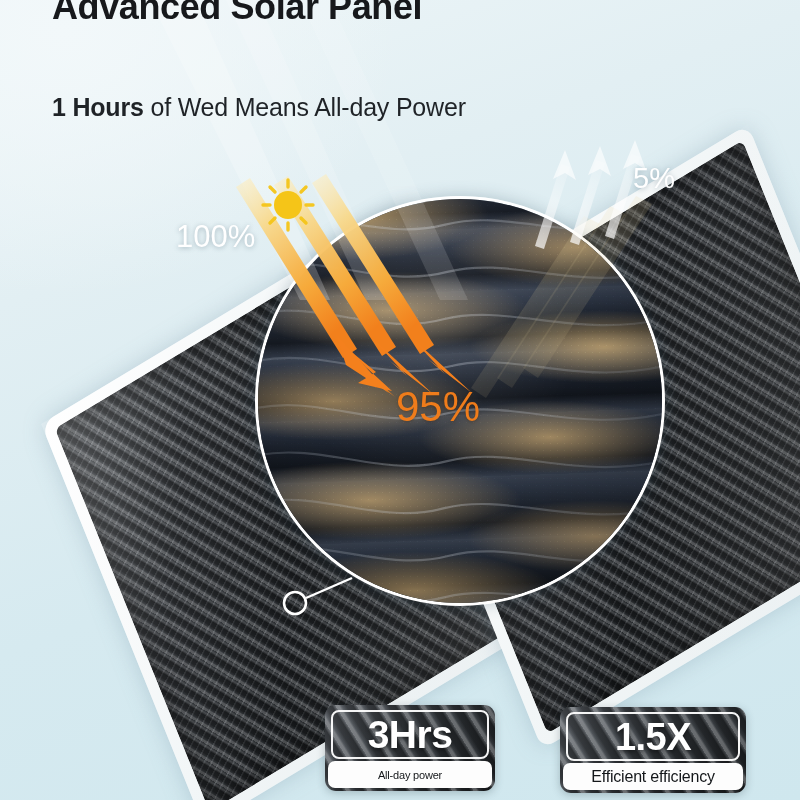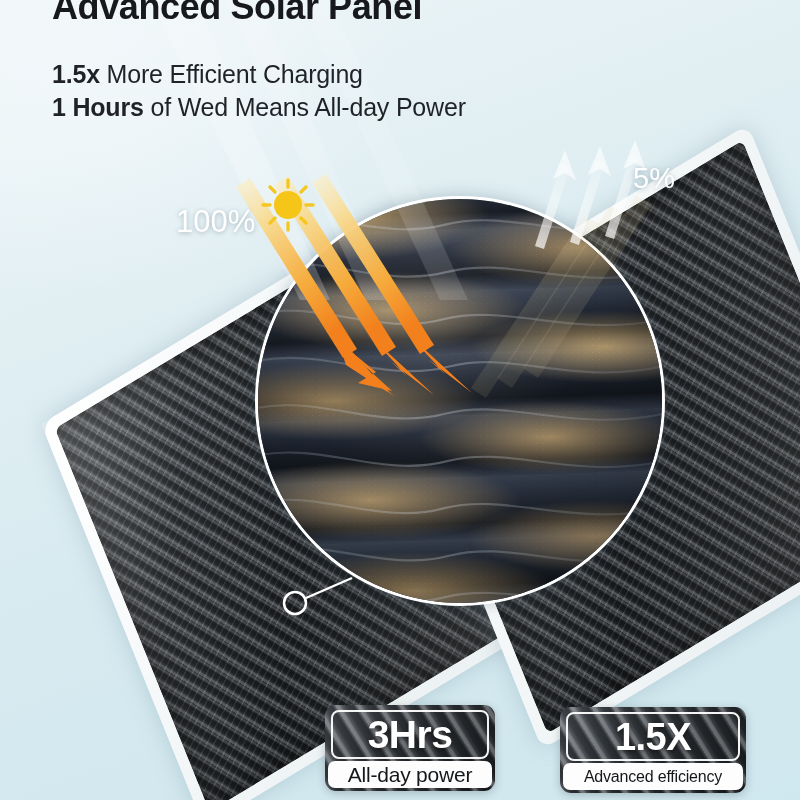--- a/index.html
+++ b/index.html
@@ -147,21 +147,21 @@
   }
 
   
   .pct {
     position:absolute;
     font-weight:400;
     color:#ffffff;
     text-shadow:0 1px 5px rgba(40,70,85,0.35);
     white-space:nowrap;
   }
-  #pct100 { left:176px; top:204px; font-size:31px; }
+  #pct100 { left:176px; top:219px; font-size:31px; }
   #pct5   { left:633px; top:162px; font-size:29px; }
   #pct95  {
     position:absolute; left:396px; top:383px;
     font-size:42px; font-weight:500;
     color:#ef7c1b; white-space:nowrap;
     text-shadow:0 1px 3px rgba(60,30,0,0.30);
   }
 
   
   .badge {
@@ -198,21 +198,21 @@
   }
   #badge2 .badge-num { font-size:38px; }
   .badge-label-bar {
     height:27px;
     margin:0 3px 3px 3px;
     border-radius:7px;
     background:#fdfdfd;
     display:flex; align-items:center; justify-content:center;
   }
   .badge-label {
-    font-size:21px; font-weight:400; color:#14171a;
+    font-size:11px; font-weight:400; color:#14171a;
     letter-spacing:-0.2px; white-space:nowrap;
   }
   #badge2 .badge-label { font-size:16px; }
 </style>
 </head>
 <body>
 
 <div id="stage">
 
   <div class="panel-wrap" id="panelA">
@@ -330,42 +330,40 @@
         <line x1="270" y1="187" x2="275" y2="192"></line>
         <line x1="301" y1="218" x2="306" y2="223"></line>
         <line x1="306" y1="187" x2="301" y2="192"></line>
         <line x1="275" y1="218" x2="270" y2="223"></line>
       </g>
     </g>
   </svg>
 
   <div class="pct" id="pct100">100%</div>
   <div class="pct" id="pct5">5%</div>
+  <div id="pct95">95%</div>
 
   <div id="headline">Advanced Solar Panel</div>
 
-  <div class="sub" id="sub1">
-    <b>1.5x</b><span class="reg"> More Efficient Charging</span>
-  </div>
 
   <div class="sub" id="sub2">
     <b>1 Hours</b><span class="reg"> of Wed Means All-day Power</span>
   </div>
 
   <div class="badge" id="badge1">
     <div class="badge-num-box">
       <span class="badge-num">3Hrs</span>
     </div>
     <div class="badge-label-bar">
       <span class="badge-label">All-day power</span>
     </div>
   </div>
 
   <div class="badge" id="badge2">
     <div class="badge-num-box">
       <span class="badge-num">1.5X</span>
     </div>
     <div class="badge-label-bar">
-      <span class="badge-label">Advanced efficiency</span>
+      <span class="badge-label">Efficient efficiency</span>
     </div>
   </div>
 
 </div>
 
 </body></html>

